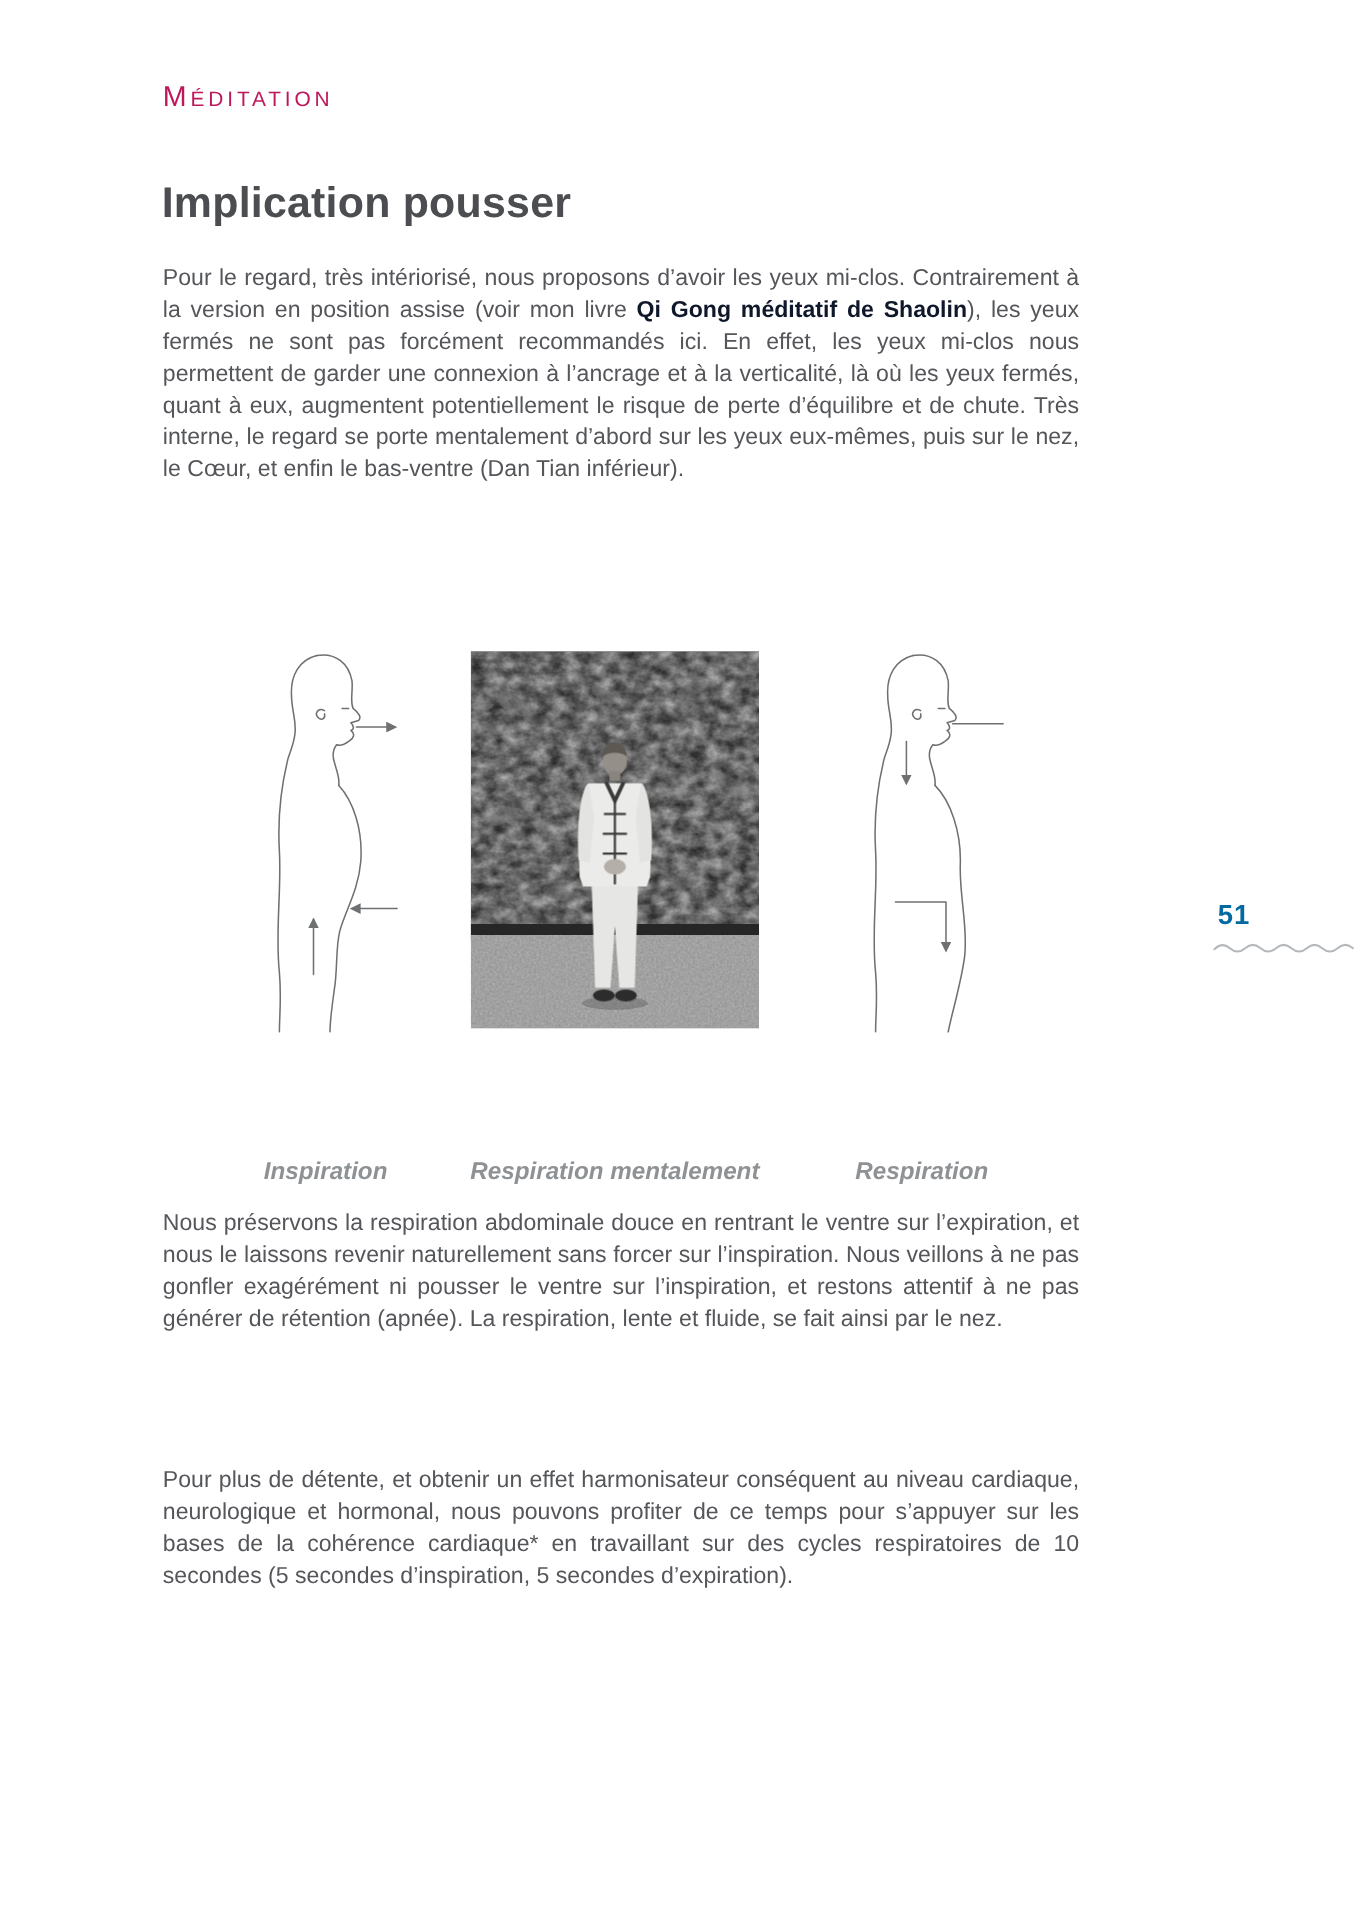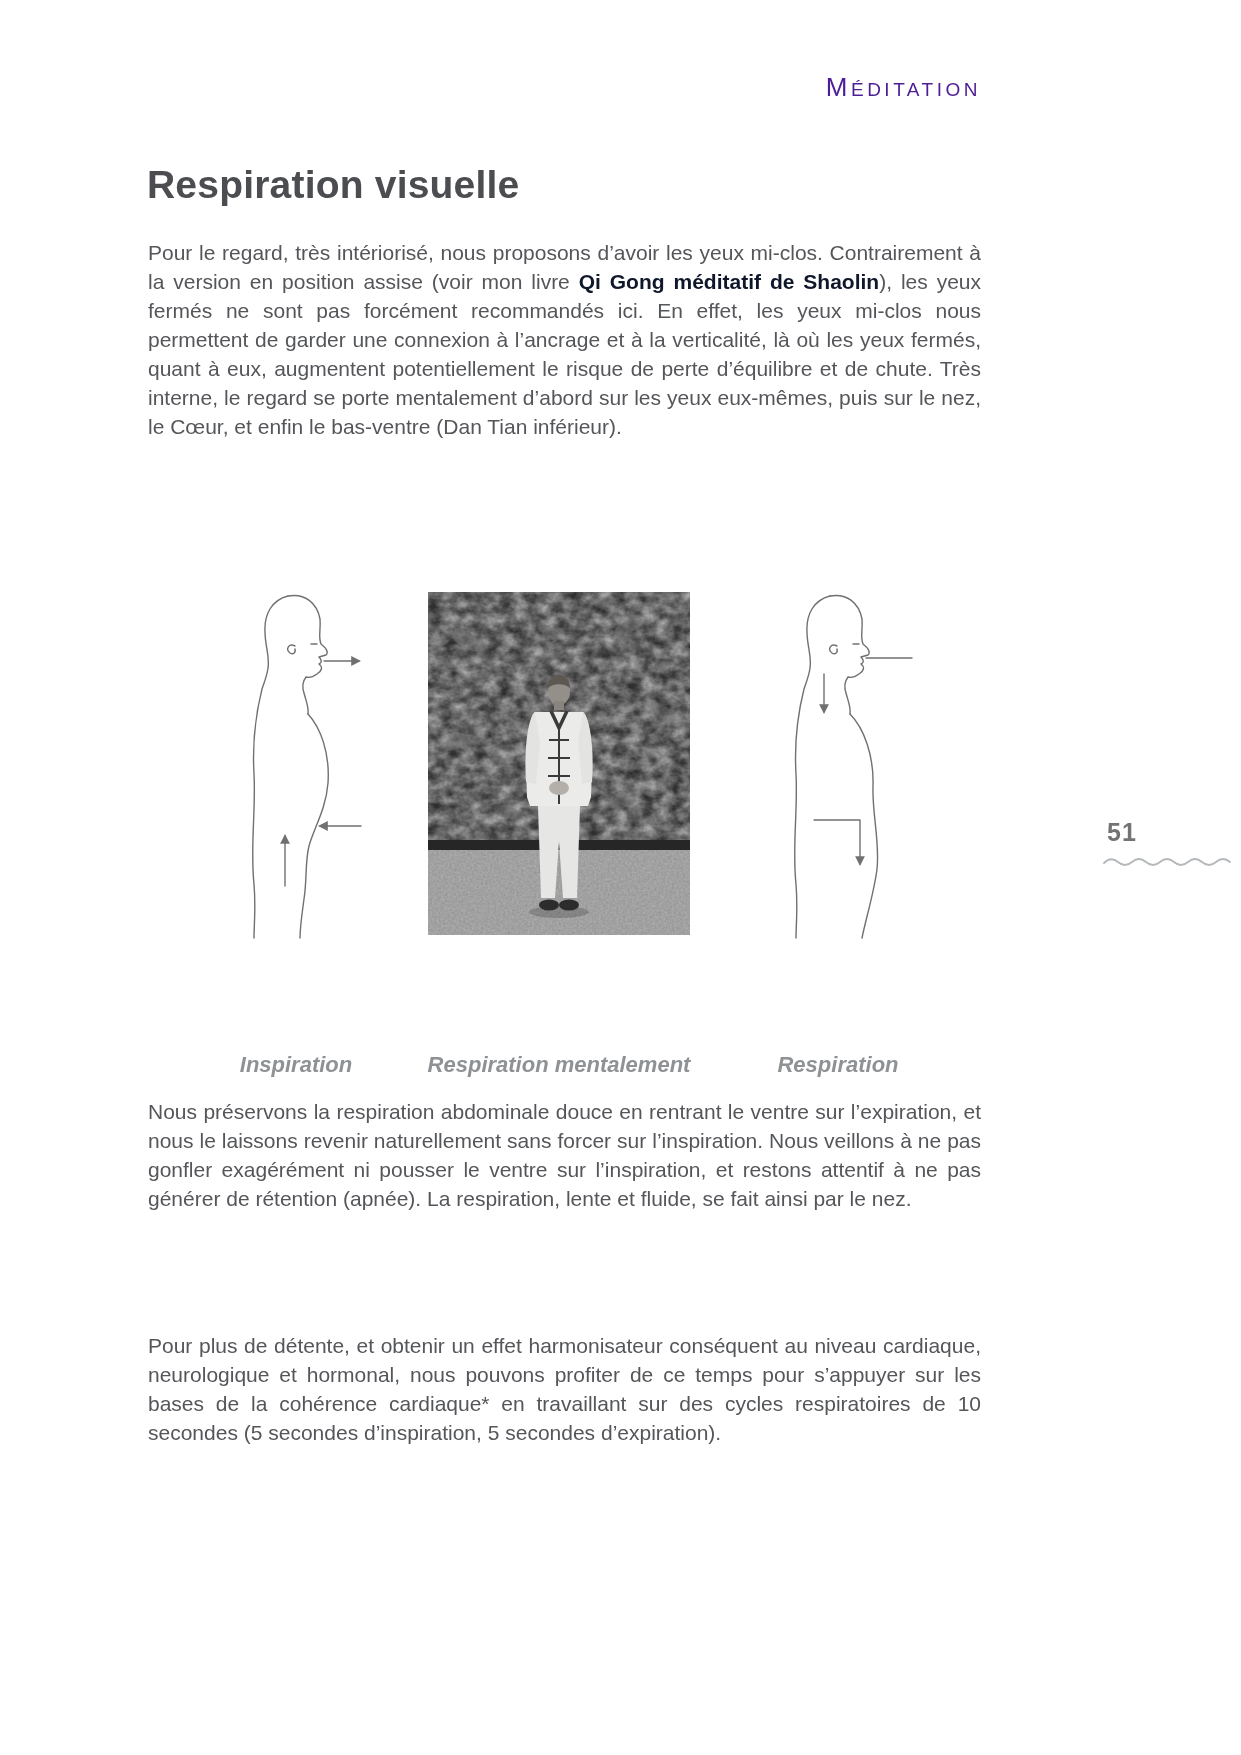--- a/index.html
+++ b/index.html
@@ -3,22 +3,22 @@
 <meta charset="utf-8">
 <style>
   html,body { margin:0; padding:0; background:#e8e8e8; }
   .page {
     position:relative; width:1241px; height:1755px; background:#ffffff;
     margin:0 auto; overflow:hidden;
     font-family:"Liberation Sans","DejaVu Sans",sans-serif;
   }
   .running-header {
     position:absolute; top:72px; left:148px; width:833px;
-    text-align:right; font-size:19px; letter-spacing:3.5px;
-    color:#4c1d95; font-weight:400;
+    text-align:left; font-size:19px; letter-spacing:3.5px;
+    color:#be185d; font-weight:400;
   }
   .running-header::first-letter { font-size:26px; }
   .heading {
     position:absolute; left:147px; margin:0;
     font-size:39px; font-weight:700; color:#4b4d50; letter-spacing:.2px;
   }
   #heading-visuelle    { top:163px; }
   #heading-respiratoire{ top:471px; }
   .bodypara {
     position:absolute; left:148px; width:833px; margin:0;
@@ -35,32 +35,32 @@
   #fig-inspiration { left:752px; top:588px; width:172px; height:352px; }
   .caption {
     position:absolute; top:1052px; text-align:center;
     font-size:22px; font-weight:700; font-style:italic; color:#8e9295;
   }
   #caption-left   { left:210px; width:172px; }
   #caption-center { left:398px; width:322px; }
   #caption-right  { left:752px; width:172px; }
   .page-number {
     position:absolute; left:1107px; top:818px; width:70px;
-    font-size:25px; font-weight:700; color:#737373; letter-spacing:1px;
+    font-size:25px; font-weight:700; color:#0369a1; letter-spacing:1px;
   }
   .page-number-squiggle { position:absolute; left:1102px; top:854px; }
 </style>
 </head>
 <body>
 
 <div class="page">
 
   <div class="running-header">MÉDITATION</div>
 
-  <h1 class="heading" id="heading-visuelle">Respiration visuelle</h1>
+  <h1 class="heading" id="heading-visuelle">Implication pousser</h1>
 
   <p class="bodypara" id="para-visual"><span>Pour le regard, très intériorisé, nous proposons d’avoir les yeux mi-clos. Contrairement à la version en position assise (voir mon livre </span><strong>Qi Gong méditatif de Shaolin</strong><span>), les yeux fermés ne sont pas forcément recommandés ici. En effet, les yeux mi-clos nous permettent de garder une connexion à l’ancrage et à la verticalité, là où les yeux fermés, quant à eux, augmentent potentiellement le risque de perte d’équilibre et de chute. Très interne, le regard se porte mentalement d’abord sur les yeux eux-mêmes, puis sur le nez, le Cœur, et enfin le bas-ventre (Dan Tian inférieur).</span></p>
 
 
   <svg class="figrow-item" id="fig-expiration" viewBox="0 0 172 352">
     <defs>
       <marker id="ahL" viewBox="0 0 10 10" refX="8" refY="5" markerWidth="7" markerHeight="7" orient="auto-start-reverse">
         <path d="M0,0 L10,5 L0,10 z" fill="#6f7072"></path>
       </marker>
     </defs>

